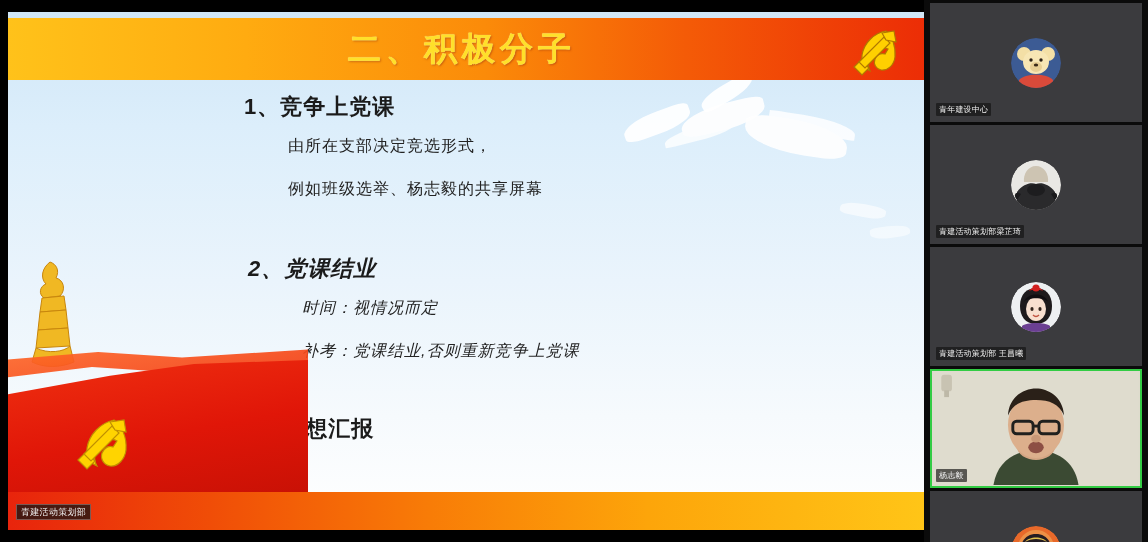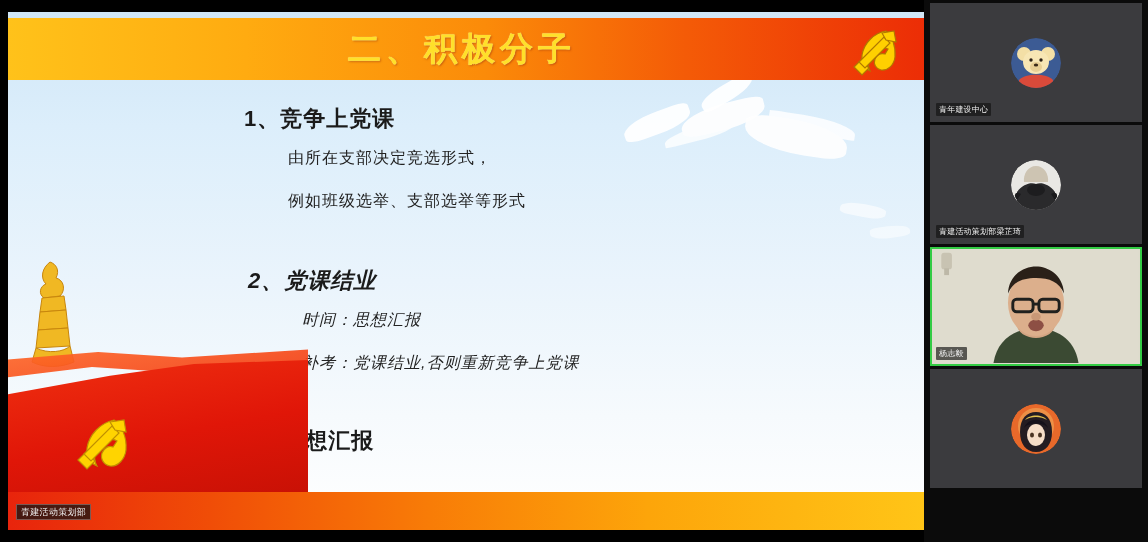--- a/index.html
+++ b/index.html
@@ -72,21 +72,21 @@
     color: #ffe02a;
     text-shadow: 0 0 1px #fff6b0, 1px 1px 2px rgba(150,40,0,.55);
     padding-right: 8px;
   }
   .emblem-title {
     position: absolute; right: 10px; top: 3px;
     width: 86px; height: 62px;
   }
 
   
-  .content { position: absolute; left: 0; top: 68px; width: 916px; height: 450px; }
+  .content { position: absolute; left: 0; top: 56px; width: 916px; height: 450px; }
   .block { position: absolute; left: 0; width: 916px; }
   .b1 { top: 22px; }
   .b2 { top: 184px; font-style: italic; }
   .b3 { top: 344px; }
 
   .heading {
     font-size: 22px; font-weight: bold; color: #1b1b1b;
     letter-spacing: 1px; padding-left: 236px;
     line-height: 34px;
   }
@@ -185,26 +185,26 @@
             <path d="M54 12 L66 10 L68 21 L58 19 Z"></path>
           </g>
         </svg>
       </div>
 
       <div class="content">
 
         <div class="block b1">
           <div class="heading">1、竞争上党课</div>
           <div class="sub">由所在支部决定竞选形式，</div>
-          <div class="sub">例如班级选举、支部选举等形式</div>
+          <div class="sub">例如班级选举、杨志毅的共享屏幕</div>
         </div>
 
         <div class="block b2">
           <div class="heading">2、党课结业</div>
-          <div class="sub">时间：思想汇报</div>
+          <div class="sub">时间：视情况而定</div>
           <div class="sub">补考：党课结业,否则重新竞争上党课</div>
         </div>
 
         <div class="block b3">
           <div class="heading">3、思想汇报</div>
         </div>
       </div>
 
       <svg class="torch" viewBox="0 0 62 122">
         <g fill="#f0b823" stroke="#c8860c" stroke-width="1">
@@ -257,20 +257,37 @@
           <path d="M25 6 C33 6 38 14 37 22 L13 22 C12 14 17 6 25 6 Z" fill="#cdc4b2"></path>
           <path d="M6 32 C12 24 20 22 25 24 C30 22 38 24 44 32 L44 50 L6 50 Z" fill="#2a2a2c"></path>
           <ellipse cx="25" cy="30" rx="9" ry="6" fill="#1d1d1f"></ellipse>
           <path d="M10 34 C4 30 2 36 6 40 Z" fill="#1a1a1c"></path>
           <path d="M40 34 C46 30 48 36 44 40 Z" fill="#1a1a1c"></path>
         </svg>
       </div>
       <div class="name-tag">青建活动策划部梁芷琦</div>
     </div>
 
+    <div class="tile">
+      <div class="avatar">
+        <svg viewBox="0 0 50 50" width="50" height="50">
+          <circle cx="25" cy="25" r="25" fill="#eef0f2"></circle>
+          <path d="M9 24 C9 12 16 6 25 6 C34 6 41 12 41 24 C41 34 36 42 25 42 C14 42 9 34 9 24 Z" fill="#1e1a1c"></path>
+          <ellipse cx="25" cy="27" rx="10" ry="12" fill="#f8dfcf"></ellipse>
+          <path d="M13 20 C16 10 34 10 37 20 C34 15 16 15 13 20 Z" fill="#100d10"></path>
+          <ellipse cx="21" cy="27" rx="1.6" ry="2" fill="#33241c"></ellipse>
+          <ellipse cx="29" cy="27" rx="1.6" ry="2" fill="#33241c"></ellipse>
+          <path d="M22 33 C24 35 26 35 28 33" stroke="#c0523f" stroke-width="1.4" fill="none"></path>
+          <path d="M18 9 C21 4 29 4 32 9 C28 7 22 7 18 9 Z" fill="#d21f1f"></path>
+          <circle cx="25" cy="6" r="3.6" fill="#d21f1f"></circle>
+          <path d="M11 44 C15 40 35 40 39 44 L39 50 L11 50 Z" fill="#6b3f92"></path>
+        </svg>
+      </div>
+      <div class="name-tag">青建活动策划部 王昌曦</div>
+    </div>
 
     <div class="tile video active">
       <svg viewBox="0 0 212 119" width="208" height="115">
         <rect width="212" height="119" fill="#dfdcce"></rect>
         <rect x="8" y="4" width="11" height="17" rx="3" fill="#c8c3b2"></rect>
         <rect x="11" y="20" width="5" height="7" fill="#bdb8a7"></rect>
         <path d="M62 118 C66 92 86 82 106 82 C126 82 146 92 150 118 Z" fill="#3b4a33"></path>
         <path d="M86 74 C84 86 96 92 106 92 C116 92 128 86 126 74 Z" fill="#d3a583"></path>
         <ellipse cx="106" cy="56" rx="29" ry="34" fill="#dcaf8c"></ellipse>
         <path d="M77 46 C78 26 94 18 106 18 C118 18 134 26 135 46 C130 34 120 30 106 30 C92 30 82 34 77 46 Z" fill="#2a2018"></path>

